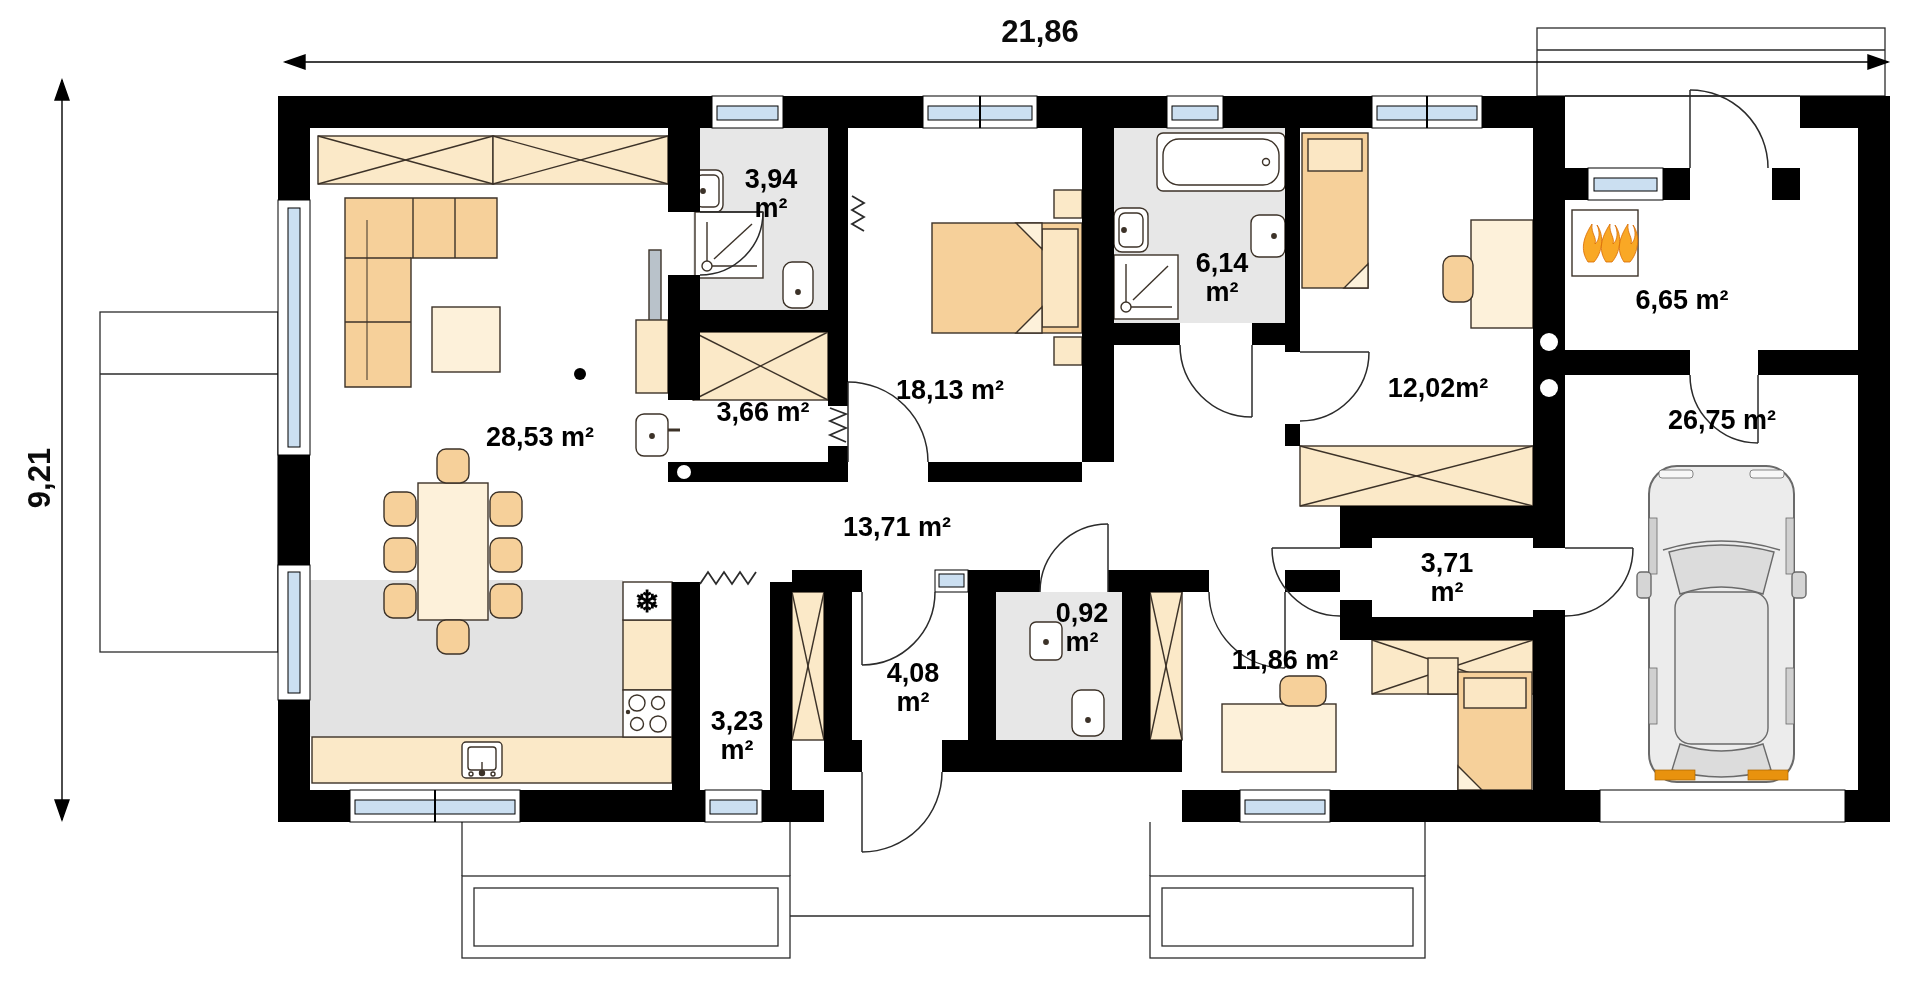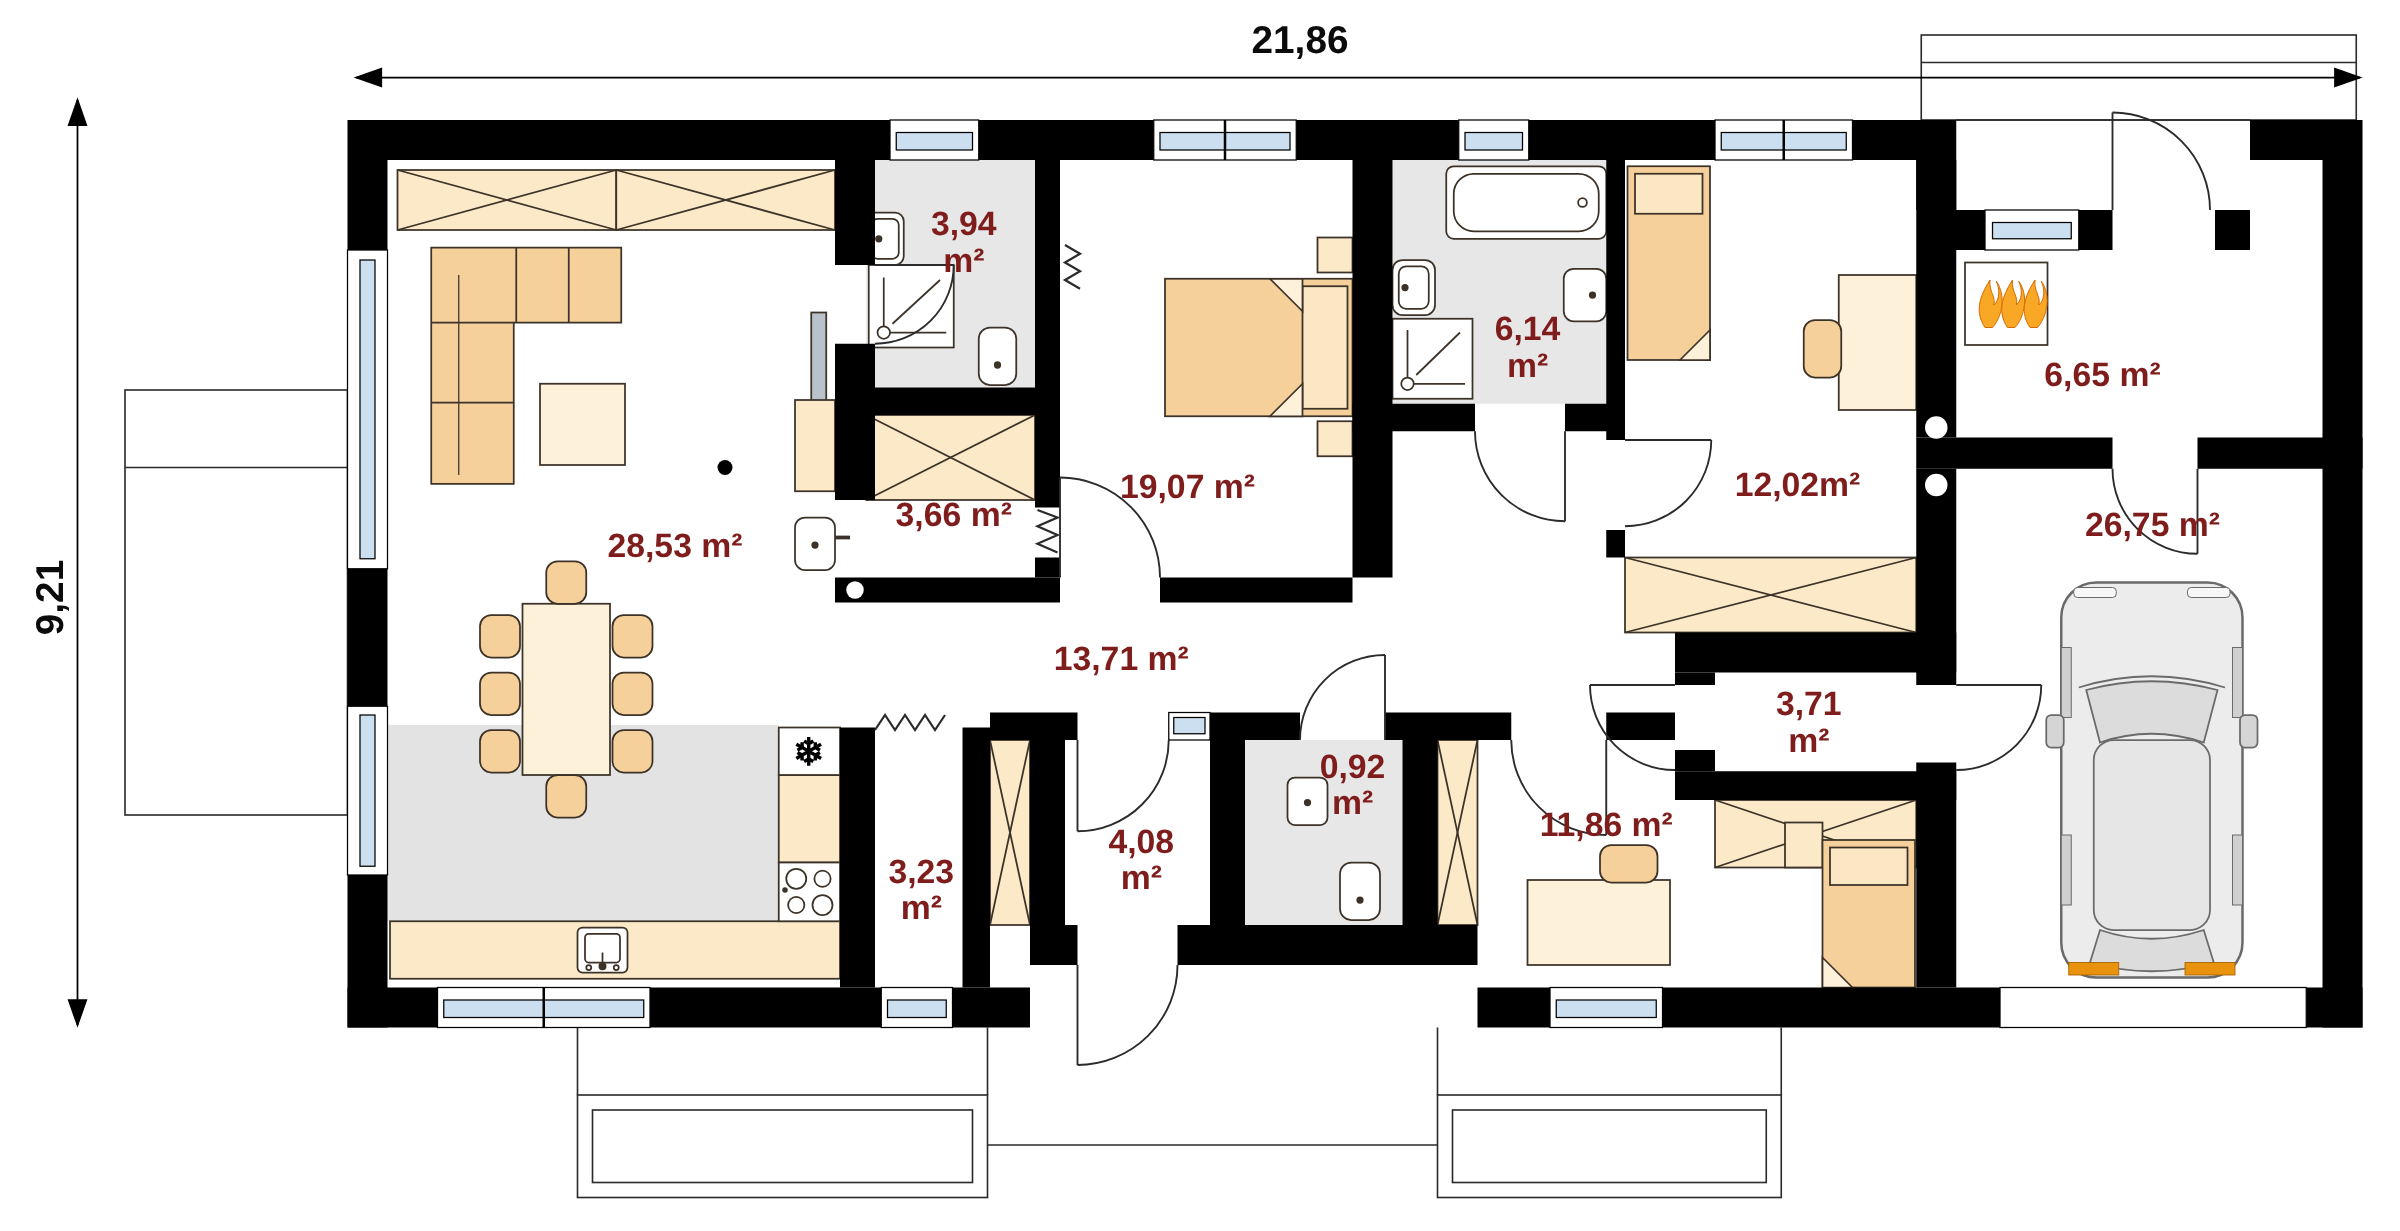--- a/index.html
+++ b/index.html
@@ -1,20 +1,20 @@
 <!DOCTYPE html>
 <html><head>
 <meta charset="utf-8">
 <style>
   html,body{margin:0;padding:0;background:#fff;}
   #plan{position:relative;width:1920px;height:985px;background:#fff;overflow:hidden;
         font-family:"Liberation Sans",sans-serif;}
   #plan svg{position:absolute;left:0;top:0;}
   .lbl{position:absolute;transform:translate(-50%,-50%);font-weight:700;font-size:27px;
-       color:#7f1d1d;white-space:pre-line;text-align:center;line-height:1.06;}
+       color:#000000;white-space:pre-line;text-align:center;line-height:1.06;}
   .dim{position:absolute;transform:translate(-50%,-50%);font-weight:700;font-size:31px;color:#0b0b0b;}
   .dim.vert{transform:translate(-50%,-50%) rotate(-90deg);}
 </style>
 </head>
 <body>
 
 <div id="plan">
 
 <svg width="1920" height="985" viewBox="0 0 1920 985">
 
@@ -426,30 +426,30 @@
   <text x="647" y="612" font-size="30" font-weight="bold" text-anchor="middle" fill="#000">❄</text>
 </svg>
 
 <div class="dim" style="left:1040px;top:32px">21,86</div>
 <div class="dim vert" style="left:40px;top:478px">9,21</div>
 
 <div class="lbl" style="left:540px;top:437px">28,53 m²</div>
 <div class="lbl" style="left:771px;top:194px">3,94
 m²</div>
 <div class="lbl" style="left:763px;top:412px">3,66 m²</div>
-<div class="lbl" style="left:950px;top:390px">19,07 m²</div>
+<div class="lbl" style="left:950px;top:390px">18,13 m²</div>
 <div class="lbl" style="left:1222px;top:278px">6,14
 m²</div>
 <div class="lbl" style="left:1438px;top:388px">12,02m²</div>
 <div class="lbl" style="left:1682px;top:300px">6,65 m²</div>
 <div class="lbl" style="left:1722px;top:420px">26,75 m²</div>
 <div class="lbl" style="left:897px;top:527px">13,71 m²</div>
 <div class="lbl" style="left:1447px;top:578px">3,71
 m²</div>
 <div class="lbl" style="left:1082px;top:628px">0,92
 m²</div>
-<div class="lbl" style="left:737px;top:712px">3,23
+<div class="lbl" style="left:737px;top:736px">3,23
 m²</div>
 <div class="lbl" style="left:913px;top:688px">4,08
 m²</div>
 <div class="lbl" style="left:1285px;top:660px">11,86 m²</div>
 
 </div>
 
 </body></html>

